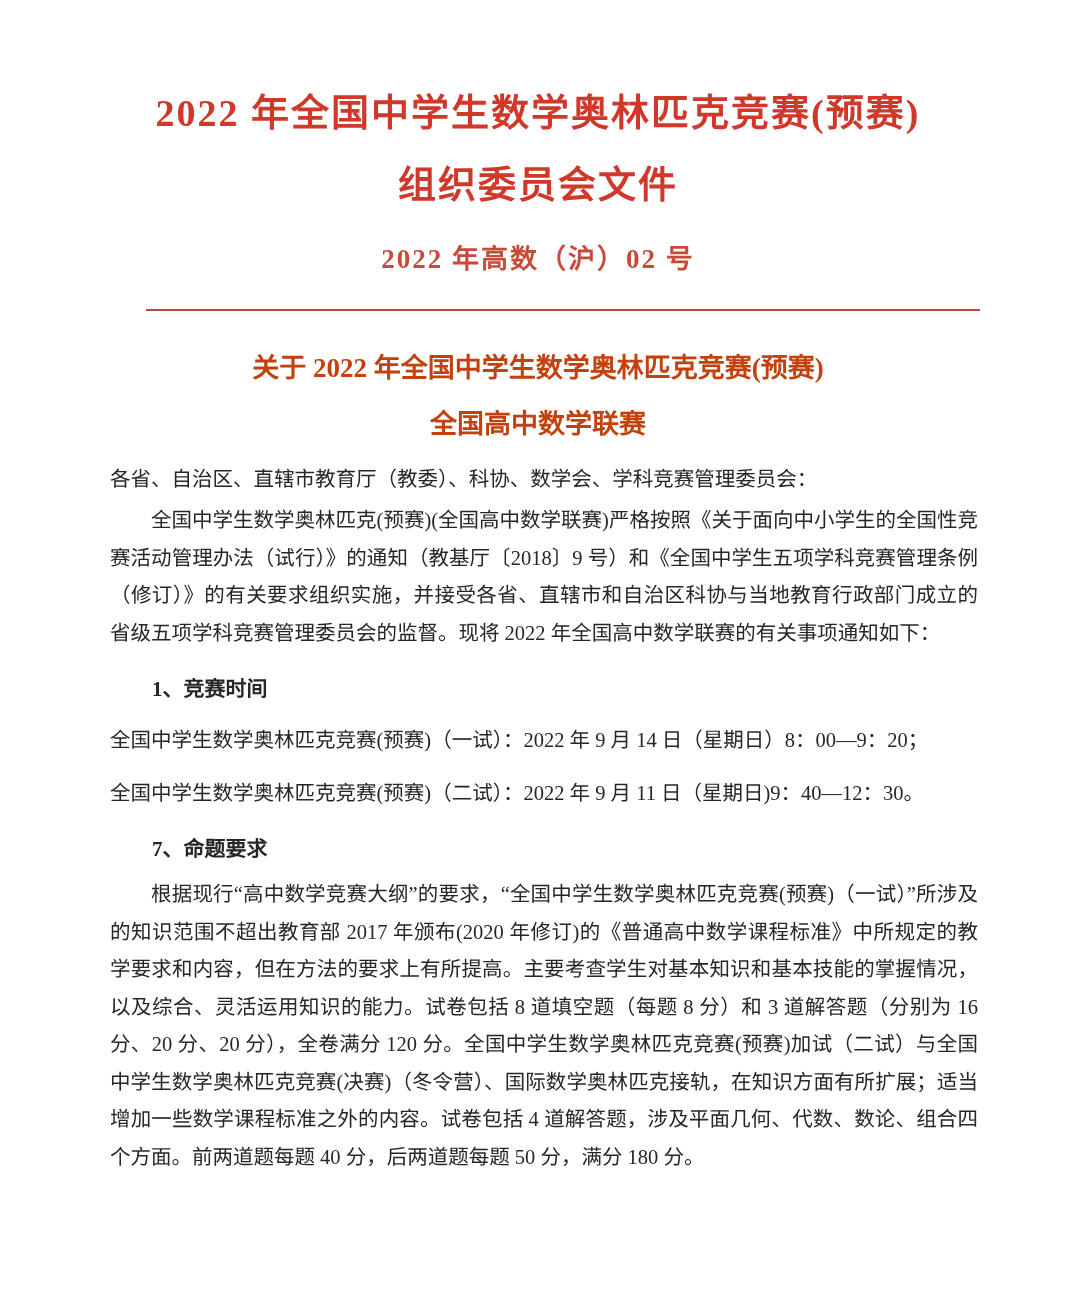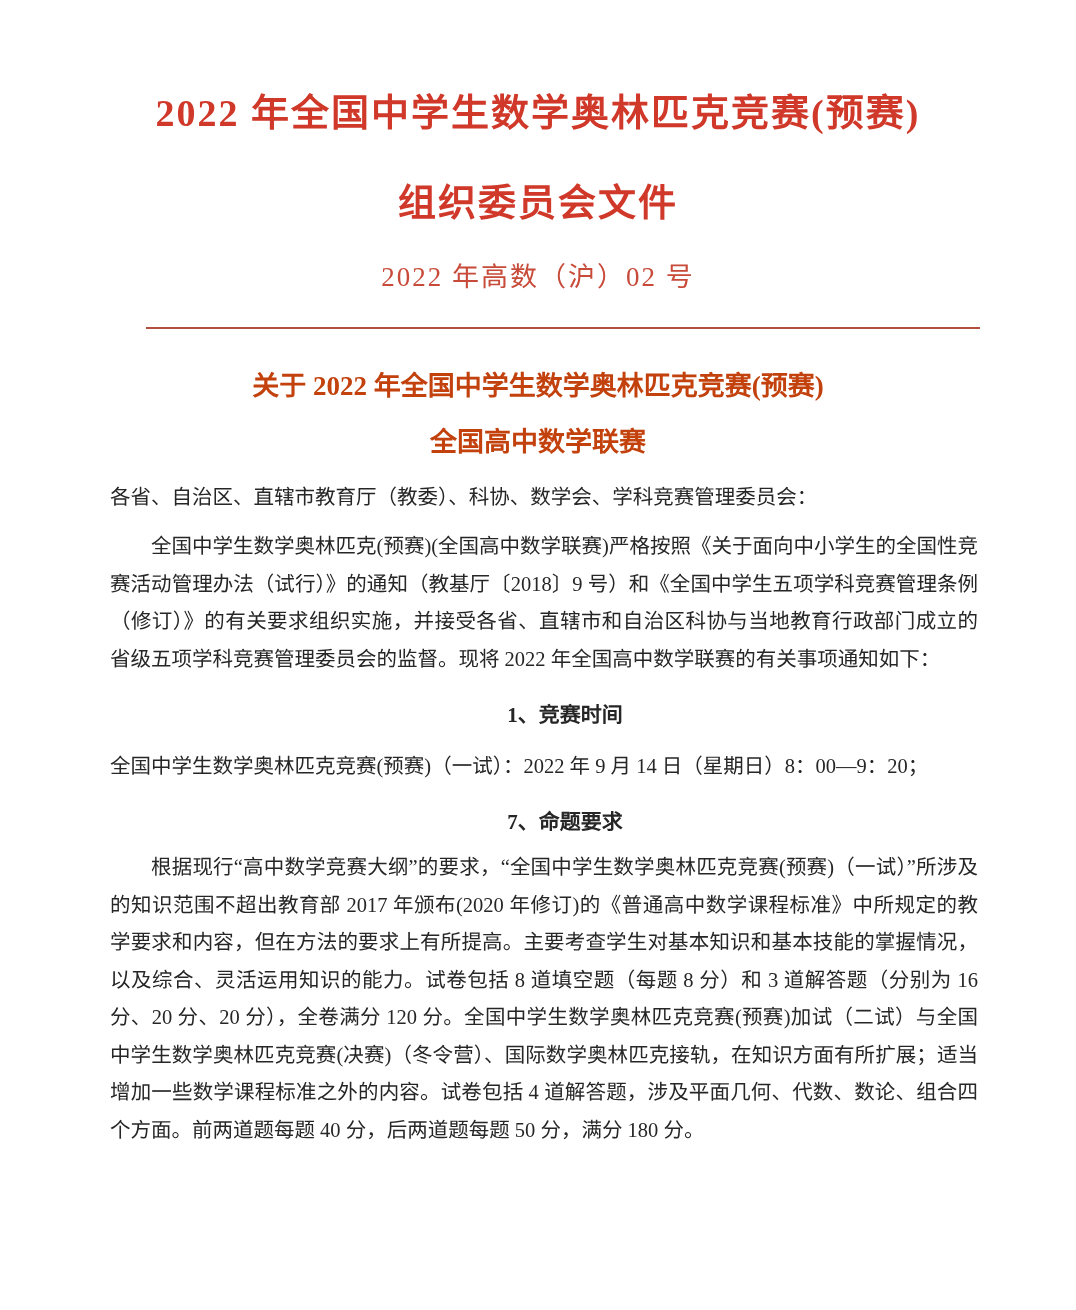--- a/index.html
+++ b/index.html
@@ -23,26 +23,26 @@
     text-align: center;
   }
   .red-title {
     font-size: 38px;
     font-weight: bold;
     color: #d0382a;
     letter-spacing: 2px;
     line-height: 1;
   }
   .red-title.line2 {
-    margin-top: 52px;
+    margin-top: 34px;
   }
   .doc-number {
     margin-top: 42px;
     font-size: 27px;
-    font-weight: normal;
+    font-weight: bold;
     color: #c84b3a;
     letter-spacing: 2px;
     line-height: 1;
   }
   .red-rule {
     margin: 36px 96px 0 146px;
     height: 2px;
     background: #b24f41;
     border: none;
   }
@@ -72,29 +72,28 @@
   }
   .para {
     margin: 0;
     text-align: justify;
     line-height: 37.5px;
   }
   .para.indent {
     text-indent: 2em;
   }
   .intro {
-    margin-top: 16px;
+    margin-top: 8px;
   }
   .sec-heading {
     margin-top: 20px;
     font-weight: bold;
     font-size: 21px;
     text-indent: 2em;
     line-height: 34px;
-    text-align: center;
   }
   .time-line {
     margin-top: 16px;
     line-height: 37px;
     text-align: justify;
   }
   .sec-para {
     margin-top: 12px;
   }
   .sec3-para {
@@ -120,19 +119,20 @@
   </div>
 
   <div class="content">
 
     <div class="salutation">各省、自治区、直辖市教育厅（教委）、科协、数学会、学科竞赛管理委员会：</div>
 
     <p class="para indent intro">全国中学生数学奥林匹克(预赛)(全国高中数学联赛)严格按照《关于面向中小学生的全国性竞赛活动管理办法（试行）》的通知（教基厅〔2018〕9 号）和《全国中学生五项学科竞赛管理条例（修订）》的有关要求组织实施，并接受各省、直辖市和自治区科协与当地教育行政部门成立的省级五项学科竞赛管理委员会的监督。现将 2022 年全国高中数学联赛的有关事项通知如下：</p>
 
     <div class="sec-heading">1、竞赛时间</div>
     <p class="para time-line">全国中学生数学奥林匹克竞赛(预赛)（一试）：2022 年 9 月 14 日（星期日）8：00—9：20；</p>
+    <p class="para time-line">全国中学生数学奥林匹克竞赛(预赛)（二试）：2022 年 9 月 11 日（星期日)9：40—12：30。</p>
 
 
     <div class="sec-heading">7、命题要求</div>
     <p class="para indent sec3-para">根据现行“高中数学竞赛大纲”的要求，“全国中学生数学奥林匹克竞赛(预赛)（一试）”所涉及的知识范围不超出教育部 2017 年颁布(2020 年修订)的《普通高中数学课程标准》中所规定的教学要求和内容，但在方法的要求上有所提高。主要考查学生对基本知识和基本技能的掌握情况，以及综合、灵活运用知识的能力。试卷包括 8 道填空题（每题 8 分）和 3 道解答题（分别为 16 分、20 分、20 分），全卷满分 120 分。全国中学生数学奥林匹克竞赛(预赛)加试（二试）与全国中学生数学奥林匹克竞赛(决赛)（冬令营）、国际数学奥林匹克接轨，在知识方面有所扩展；适当增加一些数学课程标准之外的内容。试卷包括 4 道解答题，涉及平面几何、代数、数论、组合四个方面。前两道题每题 40 分，后两道题每题 50 分，满分 180 分。</p>
 
   </div>
 </div>
 
 </body></html>

